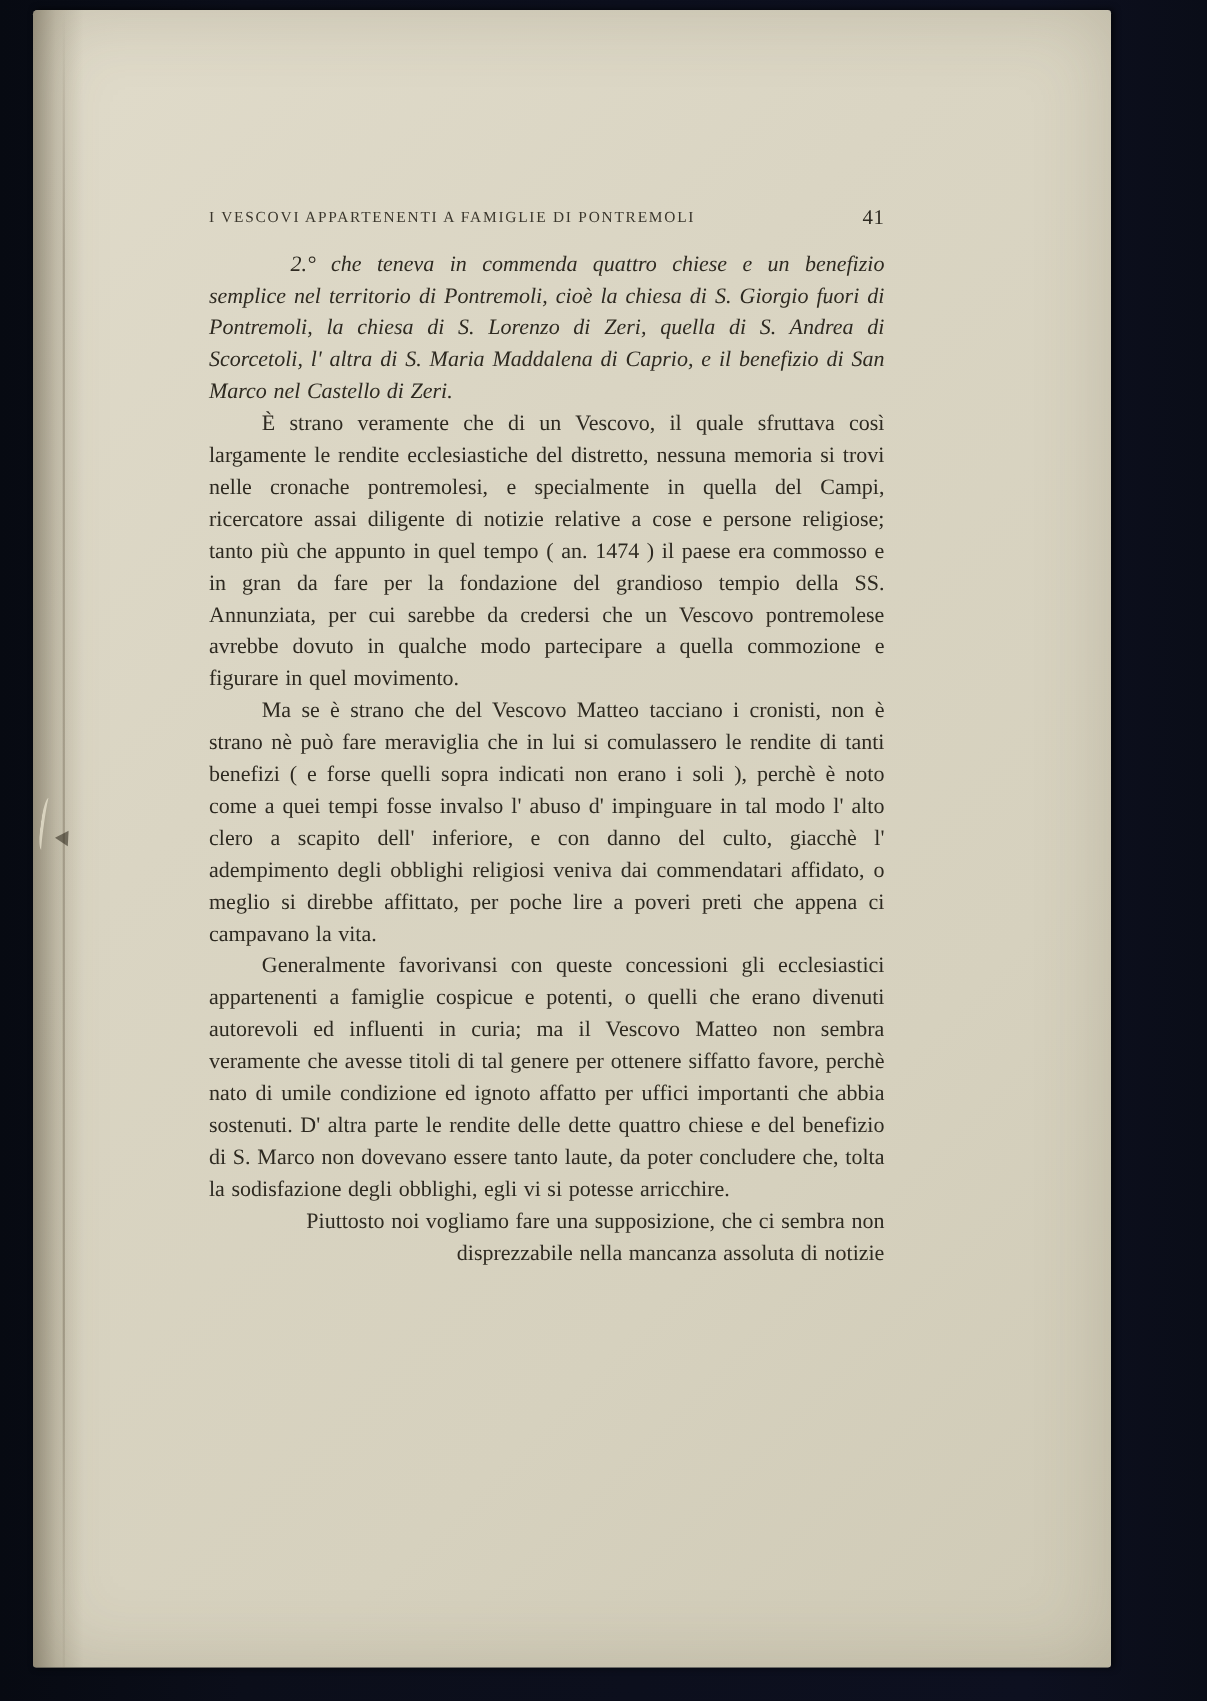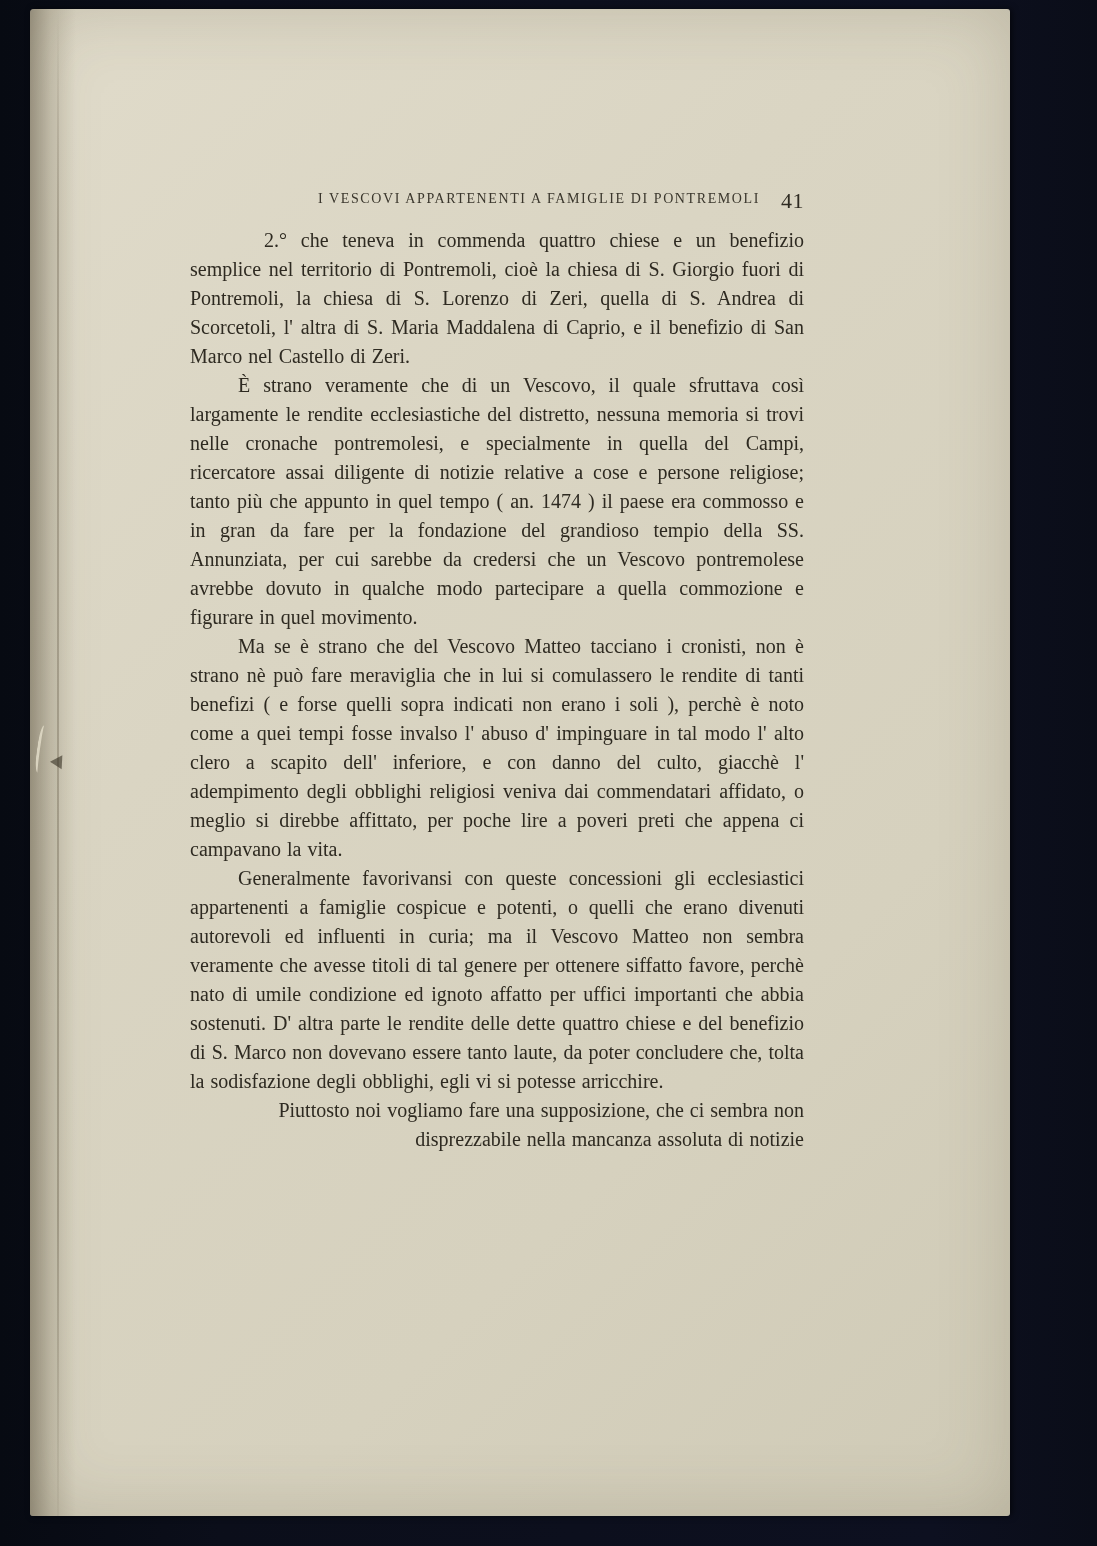--- a/index.html
+++ b/index.html
@@ -65,45 +65,45 @@
     left: 160px;
     top: 0;
     width: 614px;
     color: #2e2a21;
   }
   .running-header {
     position: relative;
     margin-top: 182px;
     margin-bottom: 11px;
     height: 24px;
-    text-align: right;
+    text-align: left;
     font-size: 14px;
     letter-spacing: 1.6px;
     color: #3a362c;
     white-space: nowrap;
   }
   .running-title { display: inline-block; padding-right: 44px; }
   .page-number {
     position: absolute;
     right: 0;
     top: -3px;
-    font-size: 22px;
+    font-size: 19px;
     letter-spacing: 0.5px;
     color: #2e2a21;
   }
   .para {
     margin: 0;
     font-size: 20px;
     line-height: 29px;
     text-align: justify;
     text-indent: 48px;
     word-spacing: 1px;
     color: #2e2a21;
   }
-  .para.p-first { text-indent: 74px; }
+  .para.p-first { text-indent: 74px; font-style: italic; }
   .para.p-last { text-align: right; }
 </style>
 </head>
 <body>
 
 <div class="scan-bg">
   <div class="page">
     <div class="gutter"></div>
     <div class="crease"></div>
     <div class="thread"></div>

